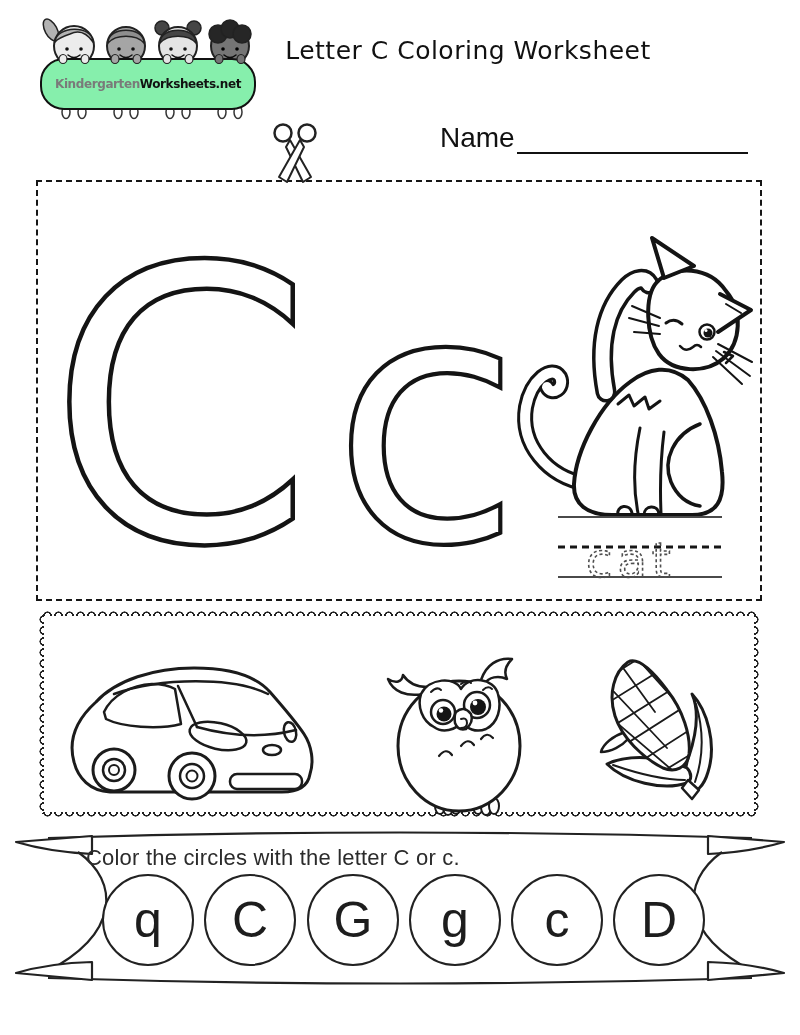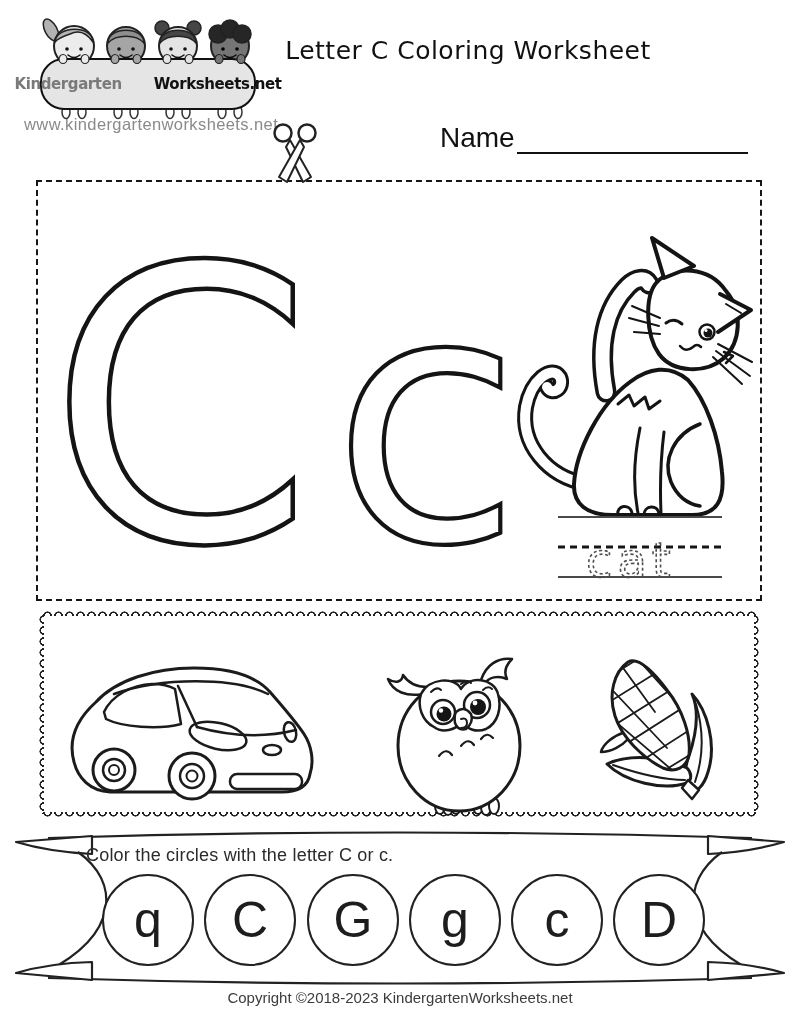--- a/index.html
+++ b/index.html
@@ -3,24 +3,24 @@
 <meta charset="utf-8">
 <style>
   html,body{margin:0;padding:0;background:#fff;}
   .page{position:relative;width:800px;height:1035px;background:#fff;overflow:hidden;
         font-family:"Liberation Sans",sans-serif;color:#1a1a1a;}
   .abs{position:absolute;}
   .instr{font-family:"Liberation Sans",sans-serif;color:#2b2b2b;letter-spacing:0.2px;}
   .title{font-family:"DejaVu Sans",sans-serif;font-size:25px;color:#111;text-align:center;letter-spacing:0.5px;}
   .url{font-size:16.5px;color:#8a8a8a;letter-spacing:0.4px;}
   .sign{left:40px;top:58px;width:212px;height:48px;border:2.5px solid #111;border-radius:24px;
-        background:#e5e5e5;display:flex;align-items:center;justify-content:center;z-index:2;
-        font-family:"DejaVu Sans",sans-serif;font-weight:bold;font-size:15px;letter-spacing:-0.4px;white-space:nowrap;}
+        background:#86efac;display:flex;align-items:center;justify-content:center;z-index:2;
+        font-family:"DejaVu Sans",sans-serif;font-weight:bold;font-size:12px;letter-spacing:-0.4px;white-space:nowrap;}
   .brand-gray{color:#7a7a7a;}
-  .brand-black{color:#111;padding-left:32px;}
+  .brand-black{color:#111;}
   .name-row{left:440px;top:118px;width:308px;display:flex;align-items:flex-end;}
   .name-label{font-size:28px;color:#111;}
   .name-line{flex:1;border-bottom:2px solid #111;height:34px;margin-left:2px;}
   .box1{left:36px;top:180px;width:722px;height:417px;border:2px dashed #161616;background:#fff;}
   .box2{left:36px;top:608px;width:726px;height:212px;background:#fff;}
   .sc{position:absolute;}
   .sc-t{left:6px;right:6px;top:0;height:8px;background-image:radial-gradient(circle 5px at 50% 100%, rgba(0,0,0,0) 2.8px, #222 3px, #222 4.4px, rgba(0,0,0,0) 4.7px);background-size:11px 8px;background-repeat:repeat-x;}
   .sc-b{left:6px;right:6px;bottom:0;height:8px;background-image:radial-gradient(circle 5px at 50% 0%, rgba(0,0,0,0) 2.8px, #222 3px, #222 4.4px, rgba(0,0,0,0) 4.7px);background-size:11px 8px;background-repeat:repeat-x;background-position:bottom left;}
   .sc-l{top:6px;bottom:6px;left:0;width:8px;background-image:radial-gradient(circle 5px at 100% 50%, rgba(0,0,0,0) 2.8px, #222 3px, #222 4.4px, rgba(0,0,0,0) 4.7px);background-size:8px 11px;background-repeat:repeat-y;}
   .sc-r{top:6px;bottom:6px;right:0;width:8px;background-image:radial-gradient(circle 5px at 0% 50%, rgba(0,0,0,0) 2.8px, #222 3px, #222 4.4px, rgba(0,0,0,0) 4.7px);background-size:8px 11px;background-repeat:repeat-y;background-position:top right;}
@@ -100,21 +100,20 @@
         <ellipse cx="57" cy="6" rx="4" ry="4.5" fill="#ececec"></ellipse>
       <ellipse cx="87" cy="6" rx="4" ry="4.5" fill="#a5a5a5"></ellipse>
         <ellipse cx="109" cy="6" rx="4" ry="4.5" fill="#a5a5a5"></ellipse>
       <ellipse cx="139" cy="6" rx="4" ry="4.5" fill="#e4e4e4"></ellipse>
         <ellipse cx="161" cy="6" rx="4" ry="4.5" fill="#e4e4e4"></ellipse>
       <ellipse cx="191" cy="6" rx="4" ry="4.5" fill="#757575"></ellipse>
         <ellipse cx="213" cy="6" rx="4" ry="4.5" fill="#757575"></ellipse>
     </g>
   </svg>
 
-  <div class="abs url" style="left:24px;top:115px;width:260px;">www.kindergartenworksheets.net</div>
 
   <div class="abs title" style="left:283px;top:36px;width:370px;">Letter C Coloring Worksheet</div>
 
   <div class="abs name-row">
     <span class="name-label">Name</span>
     <span class="name-line"></span>
   </div>
 
   <svg class="abs" style="left:266px;top:120px;z-index:4" width="58" height="66" viewBox="0 0 58 66">
     <path d="M 24,20 L 45,57 L 37,62 L 20,27 Z" fill="#fff" stroke="#222" stroke-width="2" stroke-linejoin="round"></path>
@@ -260,21 +259,21 @@
         <path d="M 92,158 L 16,151 Q 50,141 92,140 Z"></path>
       </g>
       <g transform="translate(800,0) scale(-1,1)">
         <path d="M 92,14 L 16,20 Q 50,30 92,32 Z"></path>
         <path d="M 78,30 C 120,60 120,112 46,150" fill="none"></path>
         <path d="M 92,158 L 16,151 Q 50,141 92,140 Z"></path>
       </g>
     </g>
   </svg>
 
-  <div class="abs instr" style="left:86px;top:845px;font-size:18px;">Color the circles with the letter C or c.</div>
+  <div class="abs instr" style="left:86px;top:845px;font-size:22px;">Color the circles with the letter C or c.</div>
 
   <div class="circle" style="left:102px;">
       <span>q</span>
     </div>
   <div class="circle" style="left:204px;">
       <span>C</span>
     </div>
   <div class="circle" style="left:307px;">
       <span>G</span>
     </div>
@@ -282,16 +281,15 @@
       <span>g</span>
     </div>
   <div class="circle" style="left:511px;">
       <span>c</span>
     </div>
   <div class="circle" style="left:613px;">
       <span>D</span>
     </div>
 
   <div class="abs footer">
-    <div>Copyright ©2018-2023 KindergartenWorksheets.net</div>
   </div>
 
 </div>
 
 </body></html>

